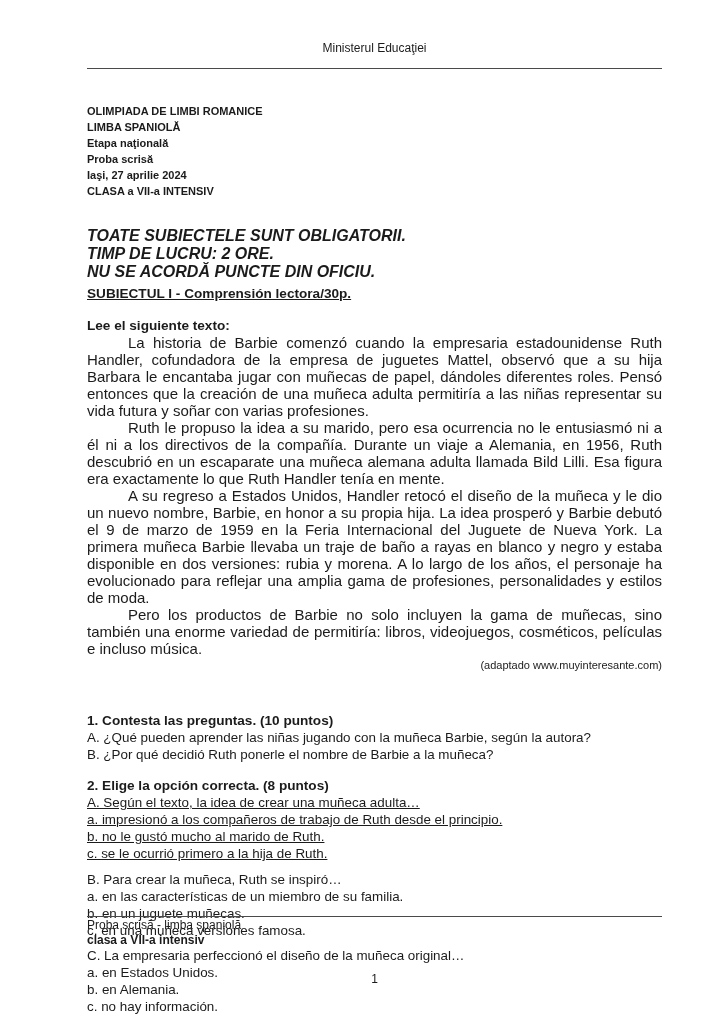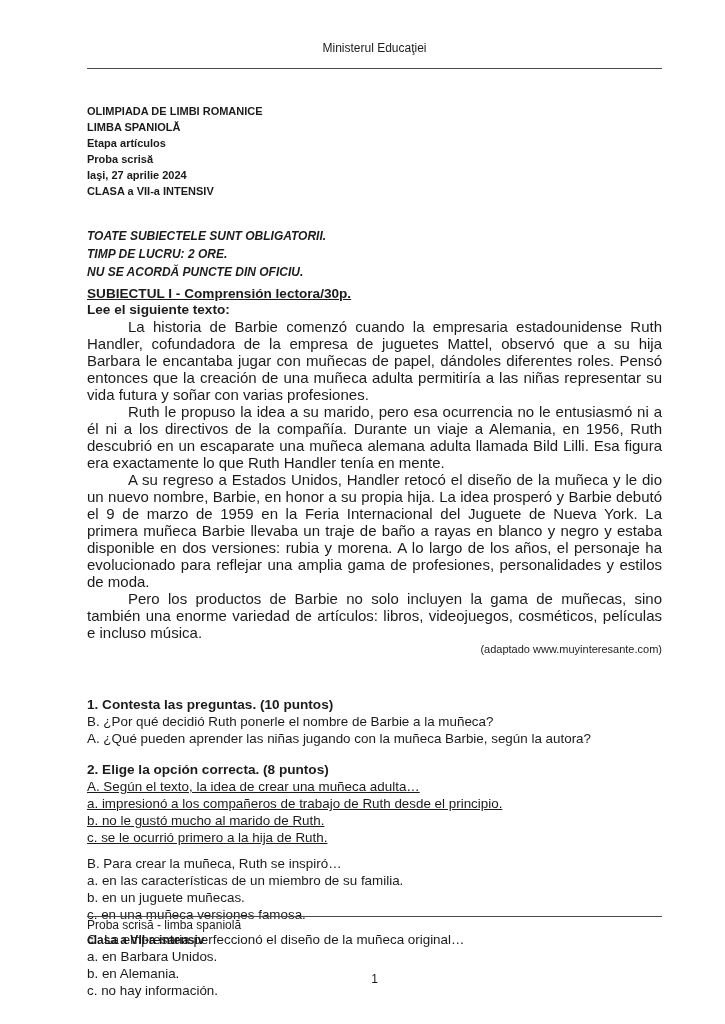--- a/index.html
+++ b/index.html
@@ -30,32 +30,32 @@
   .title-block {
     margin-top: 34px;
     text-align: left;
     font-weight: bold;
     font-size: 11px; line-height: 16px;
   }
   
   .instructions {
     margin-top: 28px;
     font-weight: bold; font-style: italic;
-    font-size: 12px; line-height: 18px;
+    font-size: 16px; line-height: 18px;
   }
   
   .sec-heading {
     margin-top: 5px;
     font-weight: bold;
     font-size: 13.6px; line-height: 16px;
     text-decoration: underline;
   }
   .sec-intro {
     font-weight: bold;
-    font-size: 13.6px; line-height: 16px;
+    font-size: 13.6px; line-height: 16px; margin-top: 16px;
   }
   .body-par {
     font-size: 15px; line-height: 17px;
     text-align: justify;
     text-indent: 41px;
   }
   .attribution {
     font-size: 11px; line-height: 17px;
     text-align: right;
   }
@@ -87,45 +87,45 @@
 <body>
 
 <div class="page">
 
   <div class="hdr-text">Ministerul Educaţiei</div>
   <div class="hdr-rule"></div>
 
   <div class="title-block">
     <div>OLIMPIADA DE LIMBI ROMANICE</div>
     <div>LIMBA SPANIOLĂ</div>
-    <div>Etapa artículos</div>
+    <div>Etapa naţională</div>
     <div>Proba scrisă</div>
     <div>Iaşi, 27 aprilie 2024</div>
     <div>CLASA a VII-a INTENSIV</div>
   </div>
 
   <div class="instructions">
     <div>TOATE SUBIECTELE SUNT OBLIGATORII.</div>
     <div>TIMP DE LUCRU: 2 ORE.</div>
     <div>NU SE ACORDĂ PUNCTE DIN OFICIU.</div>
   </div>
 
   <div class="sec-heading">SUBIECTUL I - Comprensión lectora/30p.</div>
   <div class="sec-intro">Lee el siguiente texto:</div>
 
   <div class="body-par">La historia de Barbie comenzó cuando la empresaria estadounidense Ruth Handler, cofundadora de la empresa de juguetes Mattel, observó que a su hija Barbara le encantaba jugar con muñecas de papel, dándoles diferentes roles. Pensó entonces que la creación de una muñeca adulta permitiría a las niñas representar su vida futura y soñar con varias profesiones.</div>
   <div class="body-par">Ruth le propuso la idea a su marido, pero esa ocurrencia no le entusiasmó ni a él ni a los directivos de la compañía. Durante un viaje a Alemania, en 1956, Ruth descubrió en un escaparate una muñeca alemana adulta llamada Bild Lilli. Esa figura era exactamente lo que Ruth Handler tenía en mente.</div>
   <div class="body-par">A su regreso a Estados Unidos, Handler retocó el diseño de la muñeca y le dio un nuevo nombre, Barbie, en honor a su propia hija. La idea prosperó y Barbie debutó el 9 de marzo de 1959 en la Feria Internacional del Juguete de Nueva York. La primera muñeca Barbie llevaba un traje de baño a rayas en blanco y negro y estaba disponible en dos versiones: rubia y morena. A lo largo de los años, el personaje ha evolucionado para reflejar una amplia gama de profesiones, personalidades y estilos de moda.</div>
-  <div class="body-par">Pero los productos de Barbie no solo incluyen la gama de muñecas, sino también una enorme variedad de artículos: libros, videojuegos, cosméticos, películas e incluso música.</div>
+  <div class="body-par">Pero los productos de Barbie no solo incluyen la gama de muñecas, sino también una enorme variedad de permitiría: libros, videojuegos, cosméticos, películas e incluso música.</div>
   <div class="attribution">(adaptado www.muyinteresante.com)</div>
 
   <div class="q1-block">
     <div class="q-heading">1. Contesta las preguntas. (10 puntos)</div>
+    <div class="q-line">A. ¿Qué pueden aprender las niñas jugando con la muñeca Barbie, según la autora?</div>
     <div class="q-line">B. ¿Por qué decidió Ruth ponerle el nombre de Barbie a la muñeca?</div>
-    <div class="q-line">A. ¿Qué pueden aprender las niñas jugando con la muñeca Barbie, según la autora?</div>
   </div>
 
   <div class="q2-block">
     <div class="q-heading">2. Elige la opción correcta. (8 puntos)</div>
 
     <div class="q-group first">
       <div class="q-line">A. Según el texto, la idea de crear una muñeca adulta…</div>
       <div class="q-line">a. impresionó a los compañeros de trabajo de Ruth desde el principio.</div>
       <div class="q-line">b. no le gustó mucho al marido de Ruth.</div>
       <div class="q-line">c. se le ocurrió primero a la hija de Ruth.</div>
@@ -133,21 +133,21 @@
 
     <div class="q-group">
       <div class="q-line">B. Para crear la muñeca, Ruth se inspiró…</div>
       <div class="q-line">a. en las características de un miembro de su familia.</div>
       <div class="q-line">b. en un juguete muñecas.</div>
       <div class="q-line">c. en una muñeca versiones famosa.</div>
     </div>
 
     <div class="q-group">
       <div class="q-line">C. La empresaria perfeccionó el diseño de la muñeca original…</div>
-      <div class="q-line">a. en Barbara Unidos.</div>
+      <div class="q-line">a. en Estados Unidos.</div>
       <div class="q-line">b. en Alemania.</div>
       <div class="q-line">c. no hay información.</div>
     </div>
   </div>
 
   <div class="footer">
     <div class="ftr-rule"></div>
     <div class="ftr-line1">Proba scrisă - limba spaniolă</div>
     <div class="ftr-line2">clasa a VII-a intensiv</div>
     <div class="page-num">1</div>

